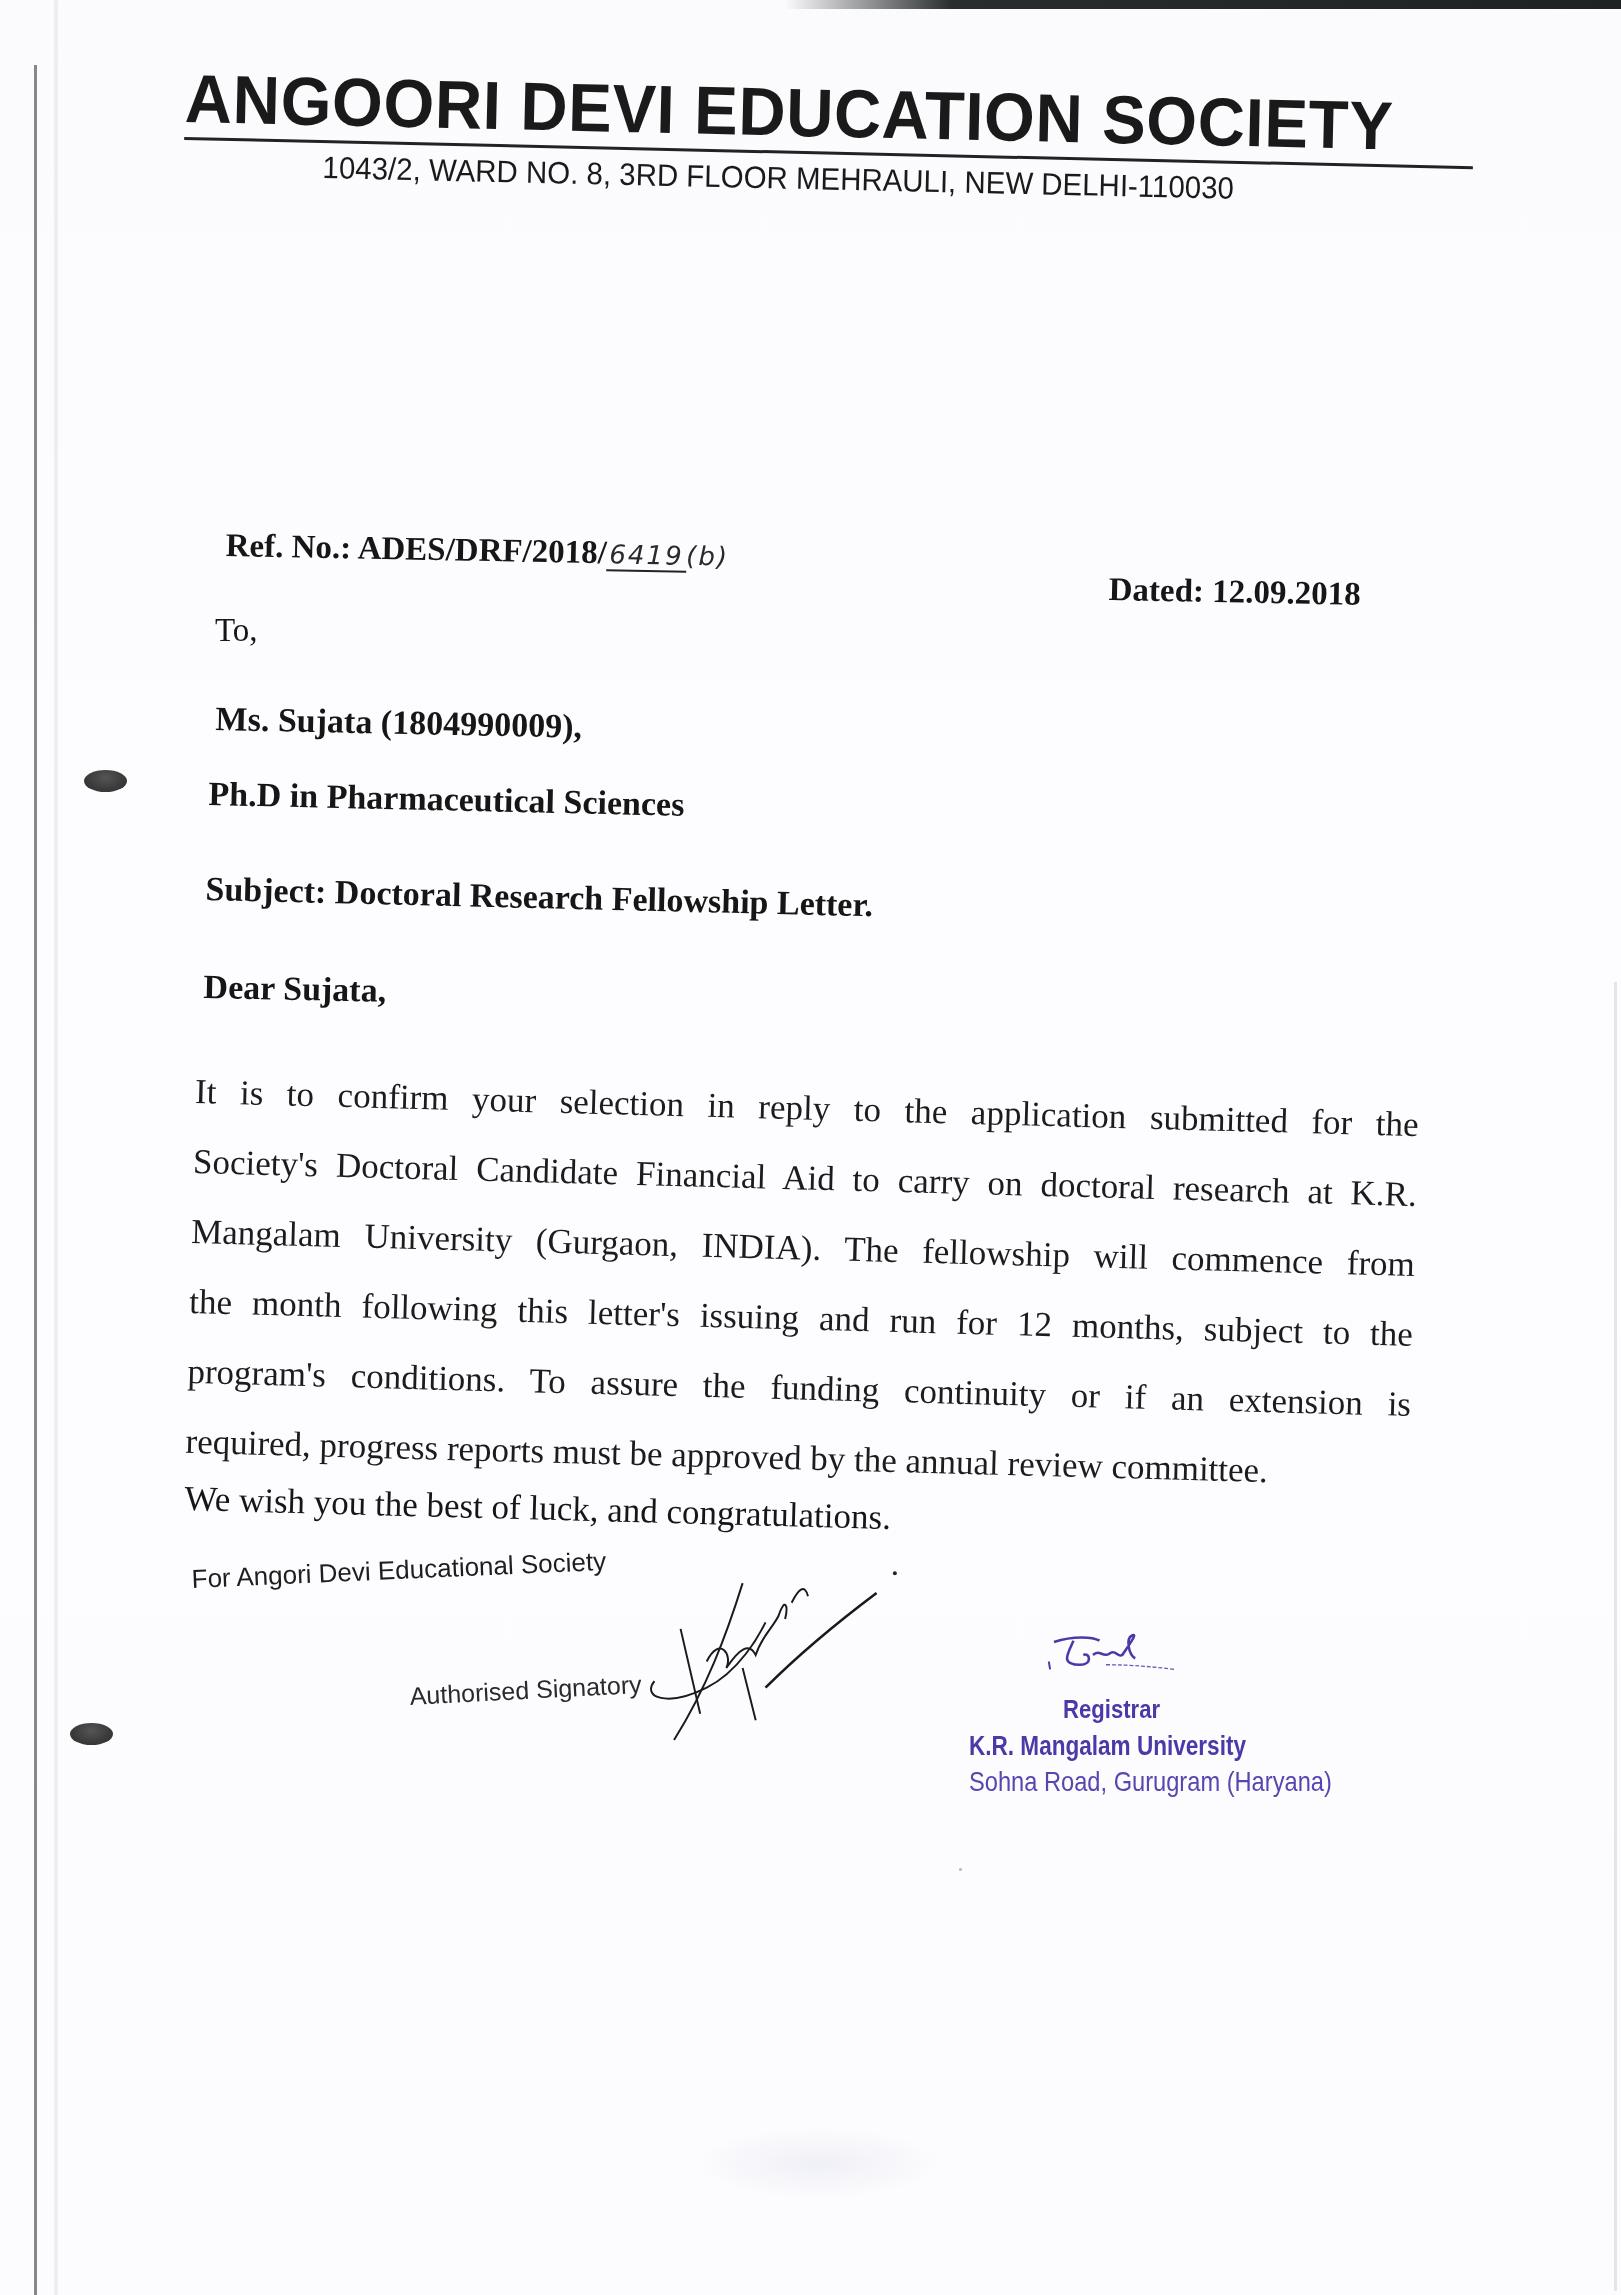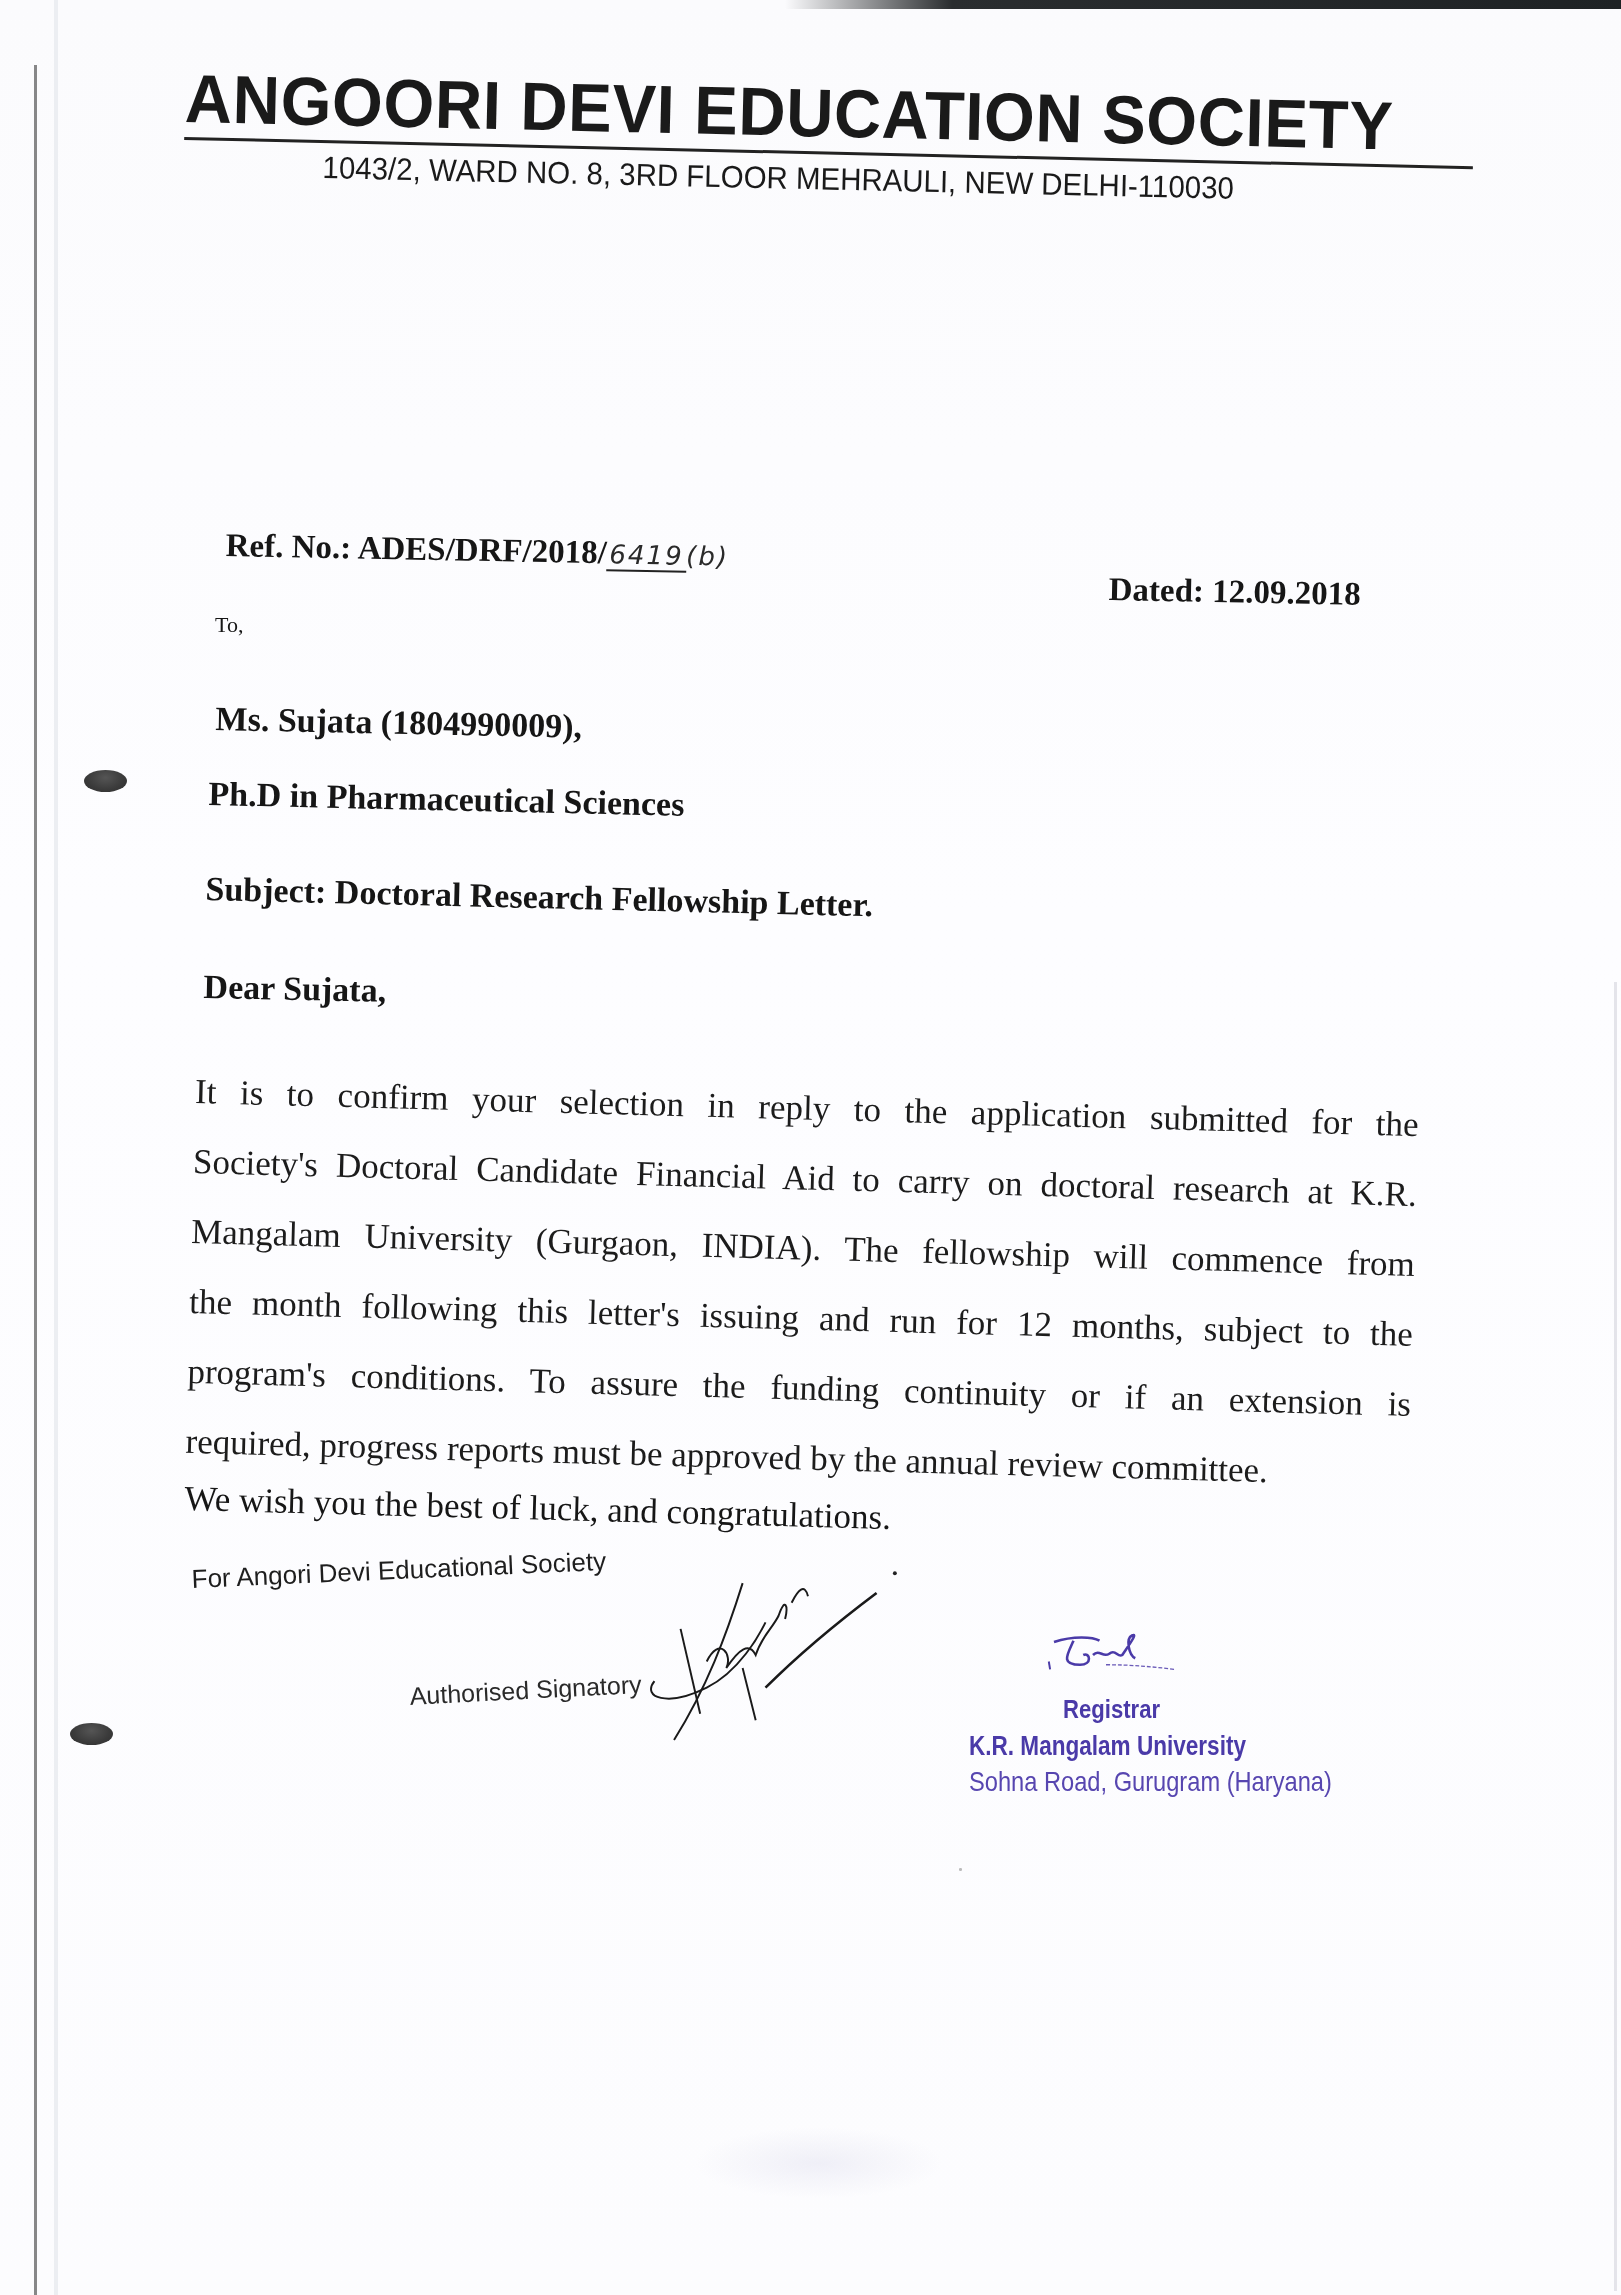--- a/index.html
+++ b/index.html
@@ -105,21 +105,21 @@
     .ref .hand {
       font-family: "DejaVu Sans", sans-serif;
       font-style: italic;
       font-weight: normal;
       font-size: 26px;
       color: #2a2a2a;
       letter-spacing: 2px;
     }
     .ref .hand-num { border-bottom: 2px solid #222; padding: 0 2.6px; }
     .dated { left: 1109px; top: 571px; font-size: 33px; transform: rotate(1.1deg); }
-    .to { left: 215px; top: 612px; font-size: 22px; }
+    .to { left: 215px; top: 612px; font-size: 33px; }
     .recipient-name { left: 216px; top: 700px; font-size: 34px; transform: rotate(1.2deg); }
     .recipient-program { left: 209px; top: 775px; font-size: 34px; transform: rotate(1.3deg); }
     .subject { left: 206px; top: 870px; font-size: 34px; transform: rotate(1.4deg); }
     .salutation { left: 204px; top: 968px; font-size: 34px; transform: rotate(1.2deg); }
 
     .body-para {
       position: absolute;
       left: 196px; top: 1057px;
       width: 1224px;
       transform: rotate(1.55deg);

